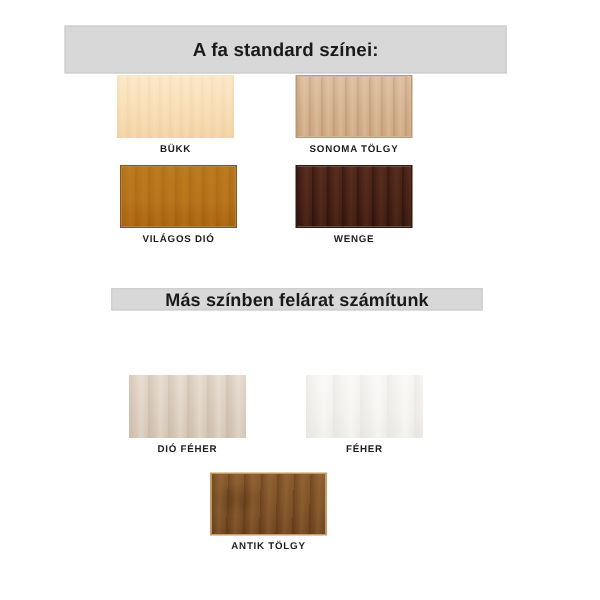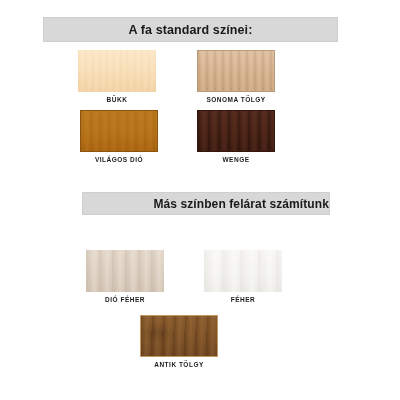--- a/index.html
+++ b/index.html
@@ -36,30 +36,29 @@
     font-weight: bold;
     color: #1a1a1a;
     letter-spacing: 0.1px;
     white-space: nowrap;
   }
 
   #header-standard {
     left: 43px;
     top: 17px;
     width: 295px;
-    height: 25px;
+    height: 32px;
   }
   #header-standard .title { font-size: 12.5px; }
 
   #header-surcharge {
-    left: 82px;
+    left: 74px;
     top: 192px;
     width: 248px;
-    height: 23px;
-    justify-content: flex-end;
+    height: 15px;
   }
   #header-surcharge .title { font-size: 12px; }
 
   
   .swatch-cell {
     position: absolute;
     display: flex;
     flex-direction: column;
     align-items: center;
   }

